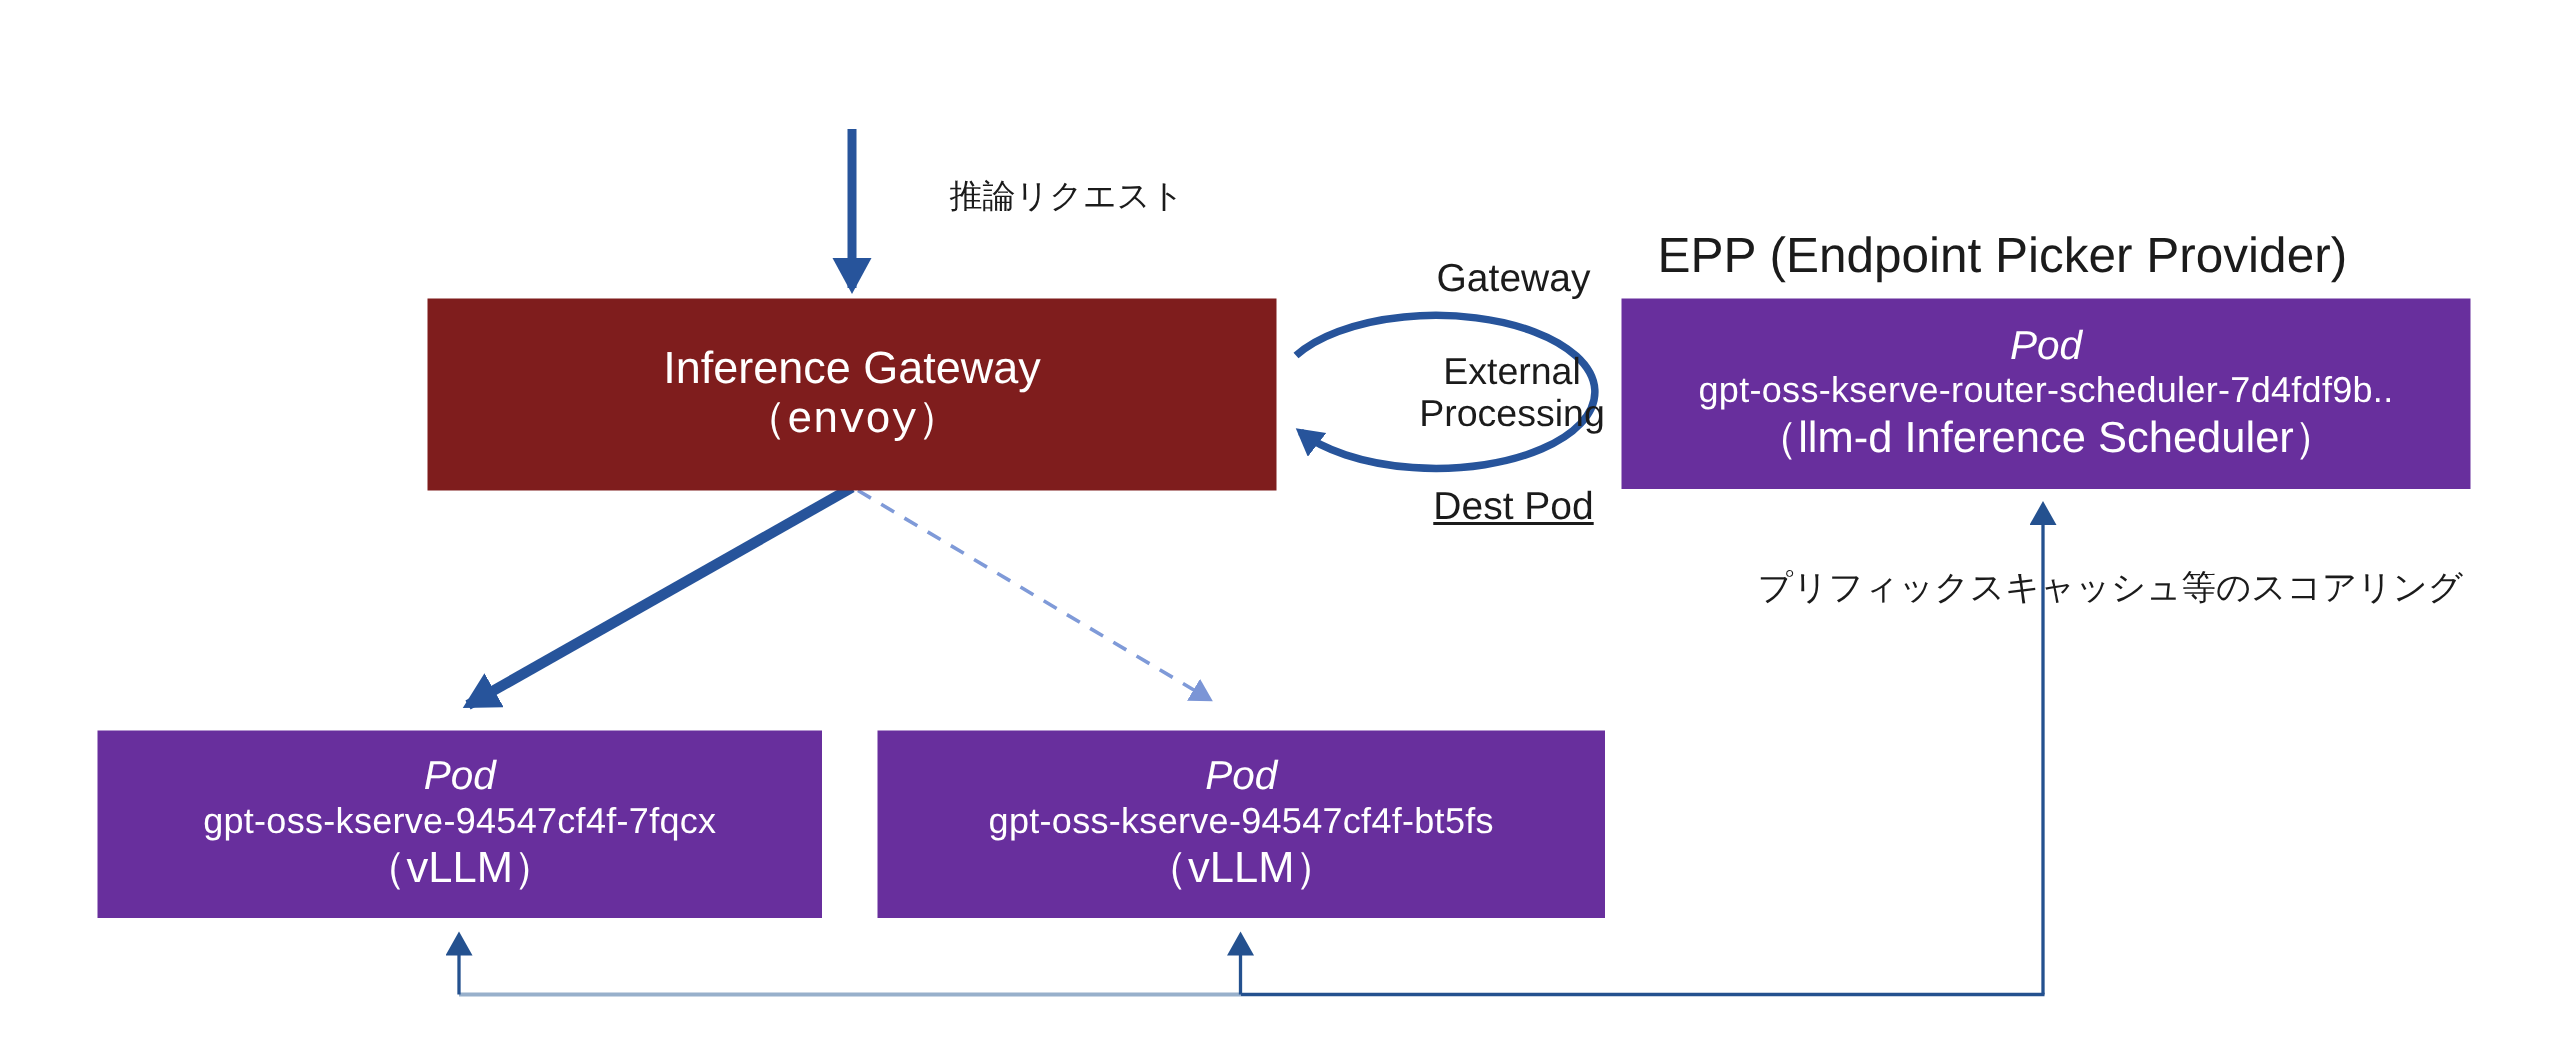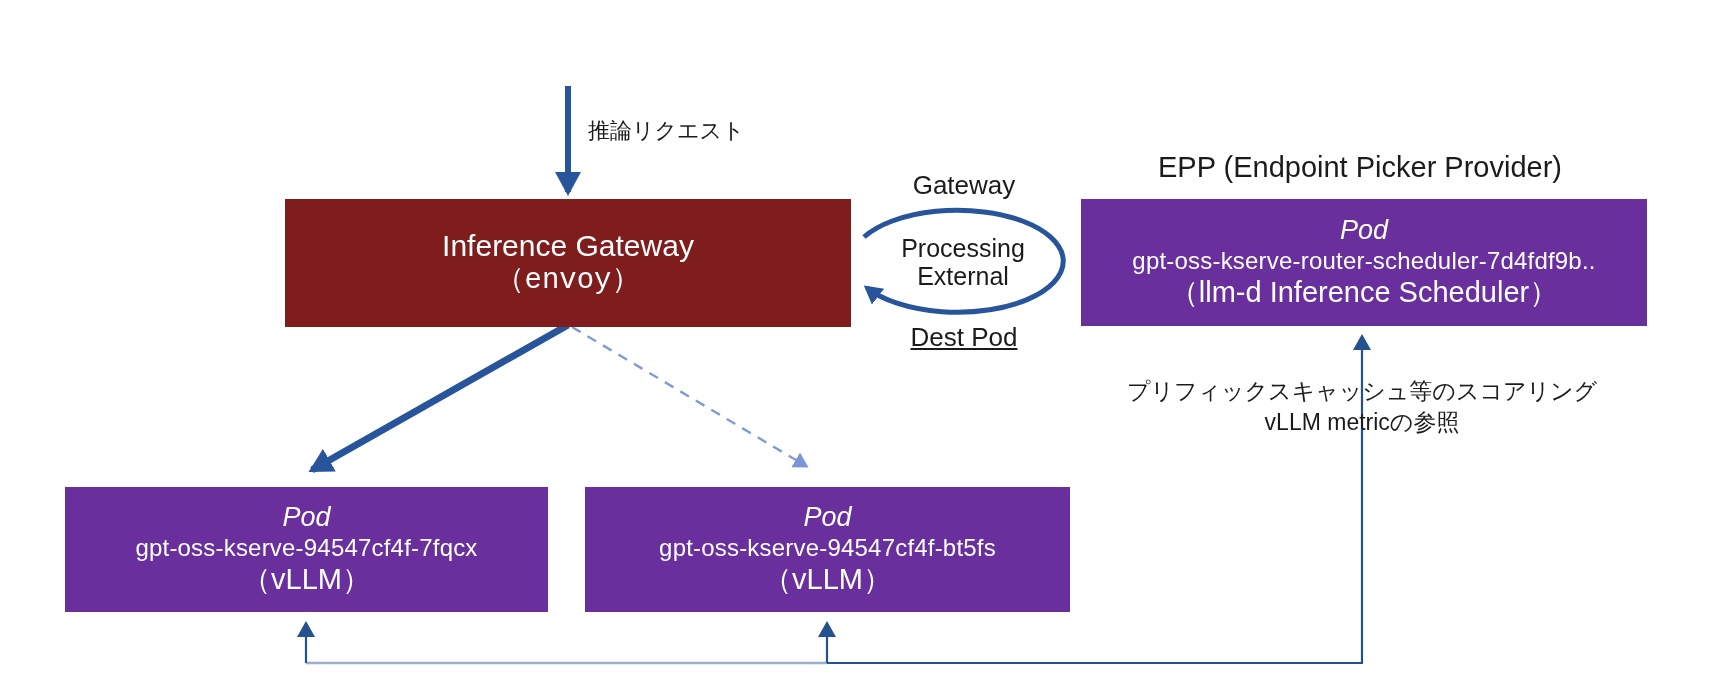--- a/index.html
+++ b/index.html
@@ -1,40 +1,40 @@
 <!DOCTYPE html>
 <html><head>
 <meta charset="utf-8">
 <style>
   html,body{margin:0;padding:0;background:#ffffff;}
   .canvas{
     position:relative;width:1710px;height:697px;background:#ffffff;overflow:hidden;
     font-family:"Liberation Sans","DejaVu Sans",sans-serif;color:#1b1b1b;
   }
   .canvas svg{position:absolute;left:0;top:0;}
-  .abs{position:absolute;}
+  .abs{position:absolute;margin-left:45px;}
   .label{white-space:nowrap;color:#1b1b1b;}
   .box{
     position:absolute;display:flex;flex-direction:column;align-items:center;justify-content:center;
     color:#ffffff;text-align:center;line-height:1.18;
   }
   .box-gateway{left:285px;top:199px;width:566px;height:128px;background:#7f1d1d;}
   .box-gateway .t1{font-size:30px;}
   .box-gateway .t2{font-size:29px;font-family:Liberation Mono, monospace;}
   .box-epp{left:1081px;top:199px;width:566px;height:127px;background:#682f9d;}
   .box-pod1{left:65px;top:487px;width:483px;height:125px;background:#682f9d;}
   .box-pod2{left:585px;top:487px;width:485px;height:125px;background:#682f9d;}
   .pod-name{font-size:27px;font-style:italic;}
   .pod-id{font-size:24px;letter-spacing:0.2px;}
   .pod-runtime{font-size:29px;}
   .lbl-request{left:588px;top:116px;font-size:22px;}
   .lbl-prompt{left:900px;top:170px;width:128px;font-size:26px;text-align:center;}
   .lbl-external{left:863px;top:234px;width:200px;font-size:25px;line-height:28px;text-align:center;}
   .lbl-destpod{left:898px;top:322px;width:132px;font-size:26px;text-align:center;text-decoration:underline;}
-  .lbl-epp-title{left:1060px;top:151px;width:600px;font-size:29px;text-align:center;}
+  .lbl-epp-title{left:1060px;top:151px;width:600px;font-size:33px;text-align:left;}
   .note{left:1092px;top:376px;width:540px;font-size:23px;line-height:31px;text-align:center;}
 </style>
 </head>
 <body>
 
 <div class="canvas">
 
   <svg width="1710" height="697" viewBox="0 0 1710 697">
     <defs>
       <marker id="mBigNavy" markerUnits="userSpaceOnUse" markerWidth="28" markerHeight="28" refX="20" refY="13" orient="auto">
@@ -64,22 +64,22 @@
     <line x1="1362" y1="663" x2="1362" y2="337" stroke="#24518f" stroke-width="2.2" marker-end="url(#mMidNavy)"></line>
     <line x1="306" y1="663" x2="306" y2="624" stroke="#24518f" stroke-width="2.2" marker-end="url(#mMidNavy)"></line>
     <line x1="827" y1="663" x2="827" y2="624" stroke="#24518f" stroke-width="2.2" marker-end="url(#mMidNavy)"></line>
   </svg>
 
   <div class="abs label lbl-request">推論リクエスト</div>
 
   <div class="abs label lbl-prompt">Gateway</div>
 
   <div class="abs lbl-external">
+    <div>External</div>
     <div>Processing</div>
-    <div>External</div>
   </div>
 
   <div class="abs label lbl-destpod">Dest Pod</div>
 
   <div class="abs label lbl-epp-title">EPP (Endpoint Picker Provider)</div>
 
   <div class="box box-gateway">
     <div class="t1">Inference Gateway</div>
     <div class="t2">（envoy）</div>
   </div>
@@ -97,16 +97,15 @@
   </div>
 
   <div class="box box-pod2">
     <div class="pod-name">Pod</div>
     <div class="pod-id">gpt-oss-kserve-94547cf4f-bt5fs</div>
     <div class="pod-runtime">（vLLM）</div>
   </div>
 
   <div class="abs note">
     <div>プリフィックスキャッシュ等のスコアリング</div>
-    <div>vLLM metricの参照</div>
   </div>
 
 </div>
 
 </body></html>

